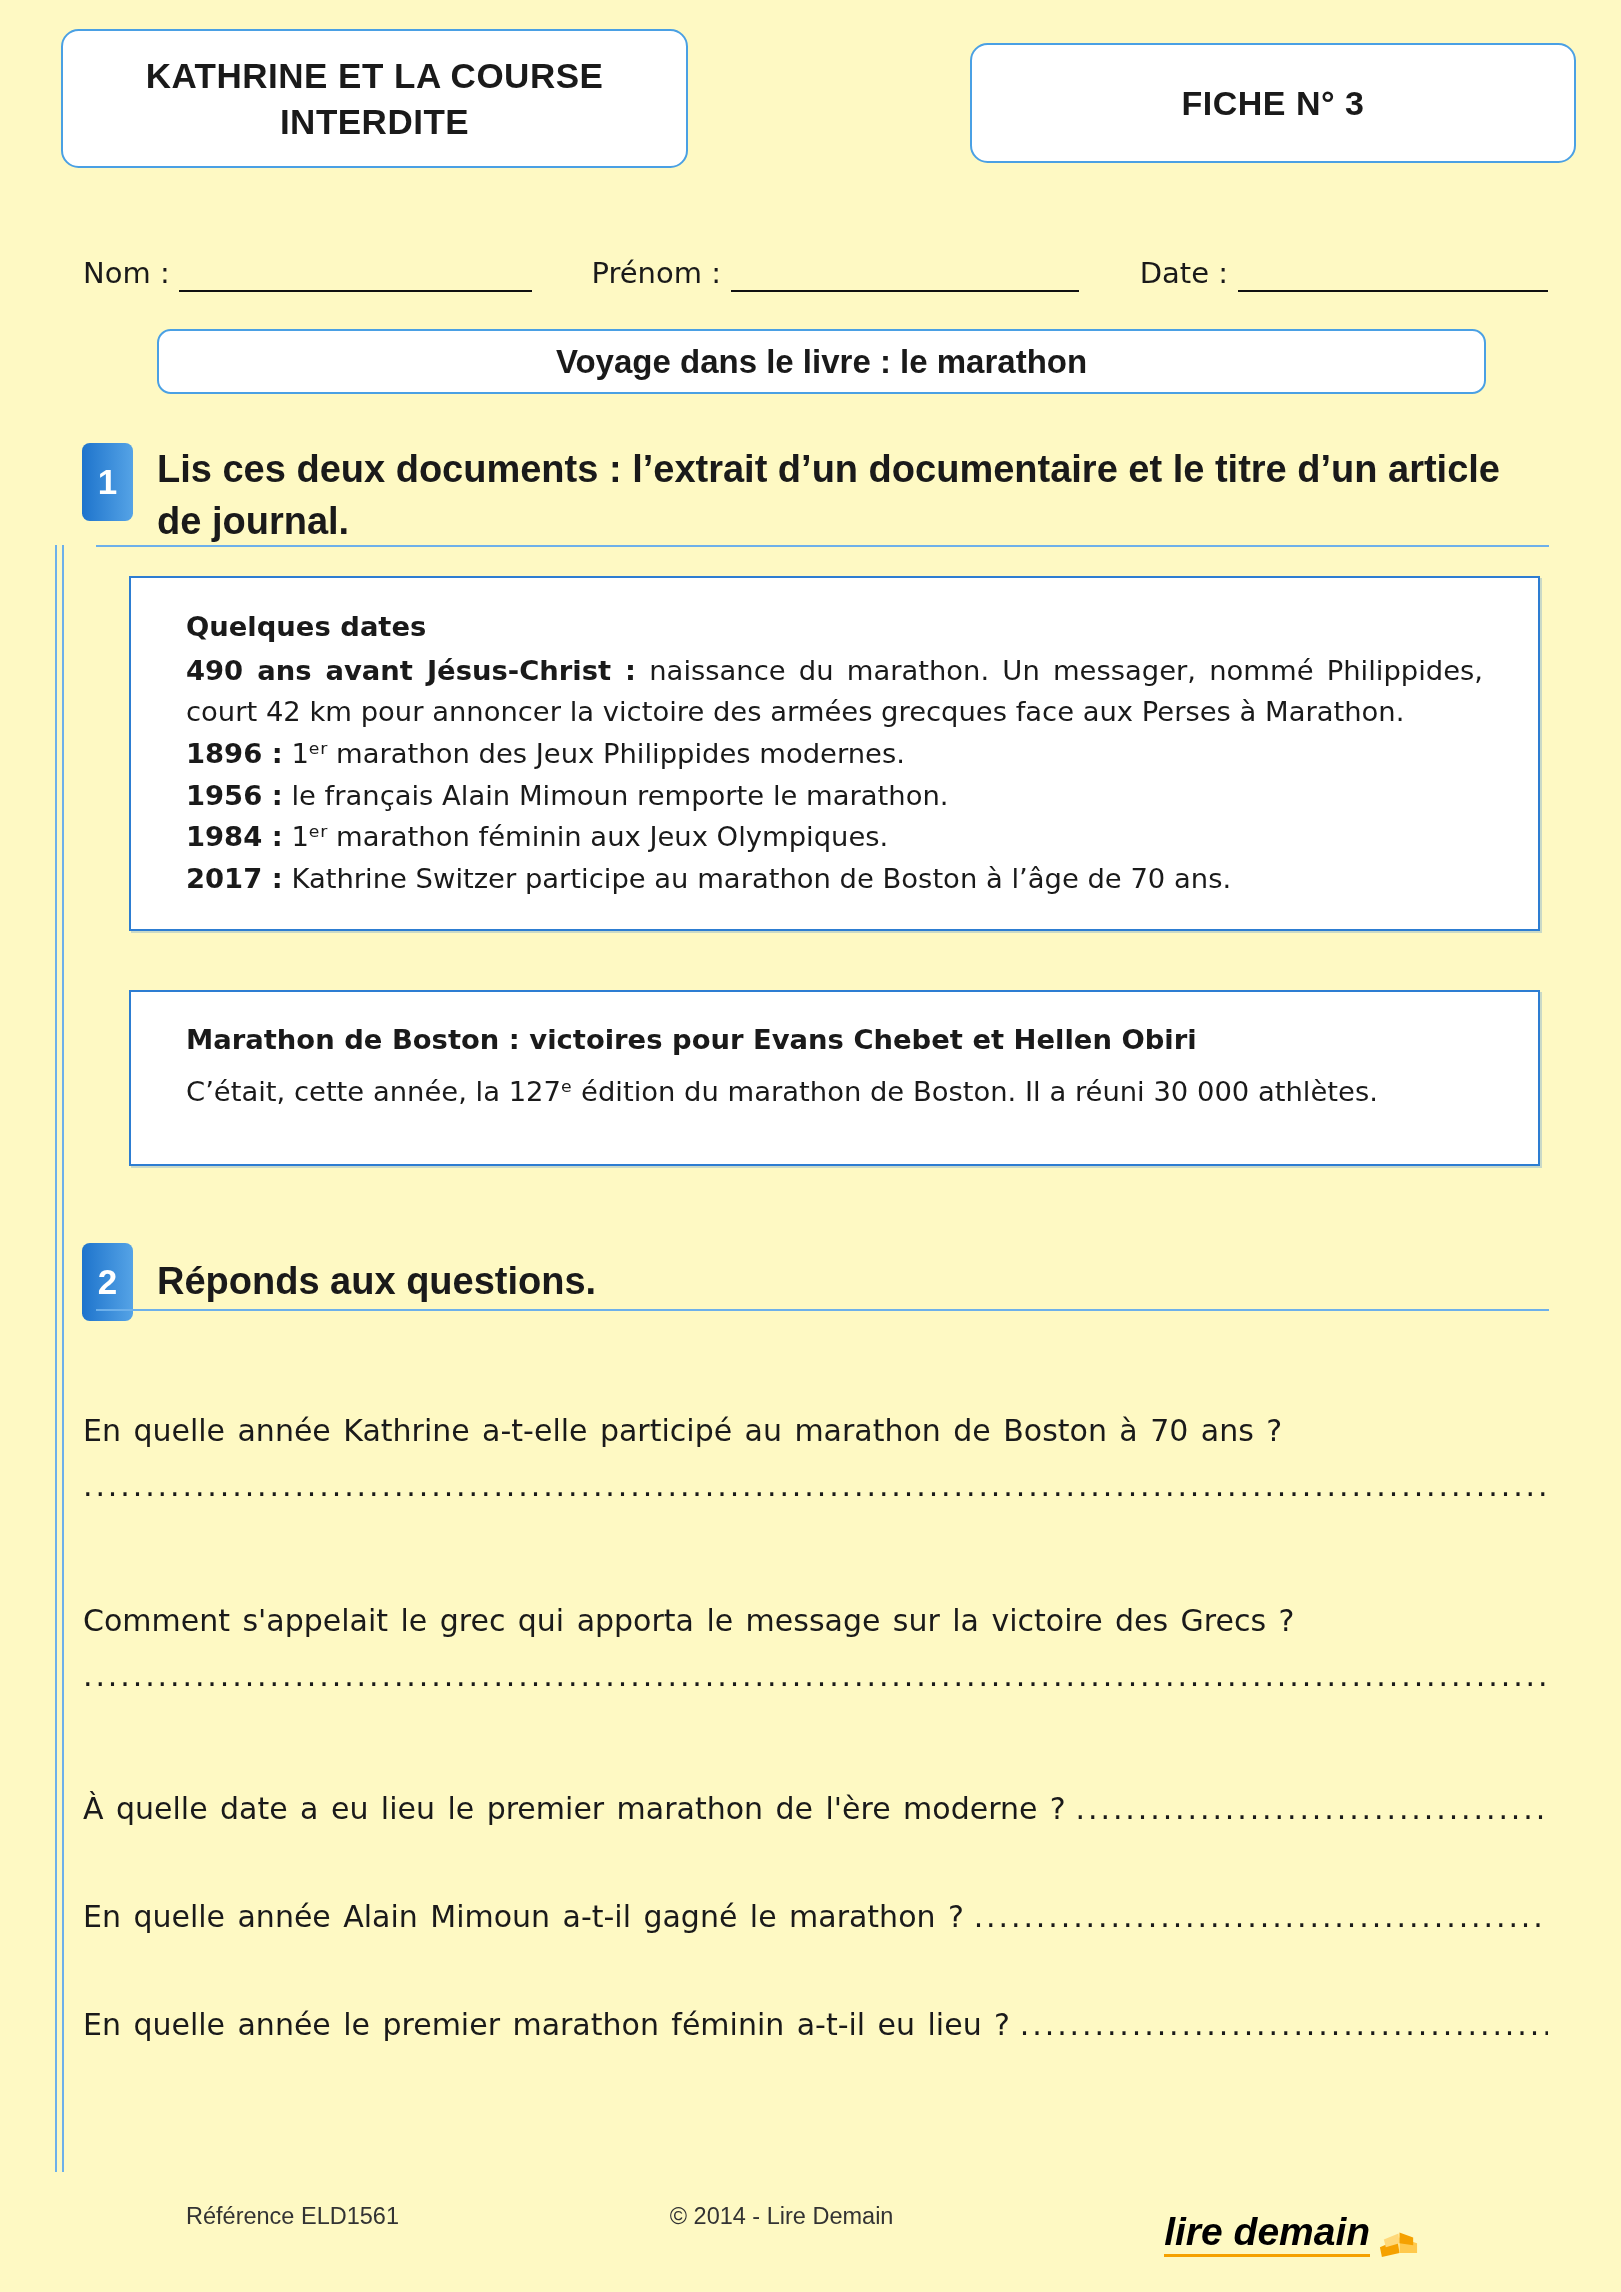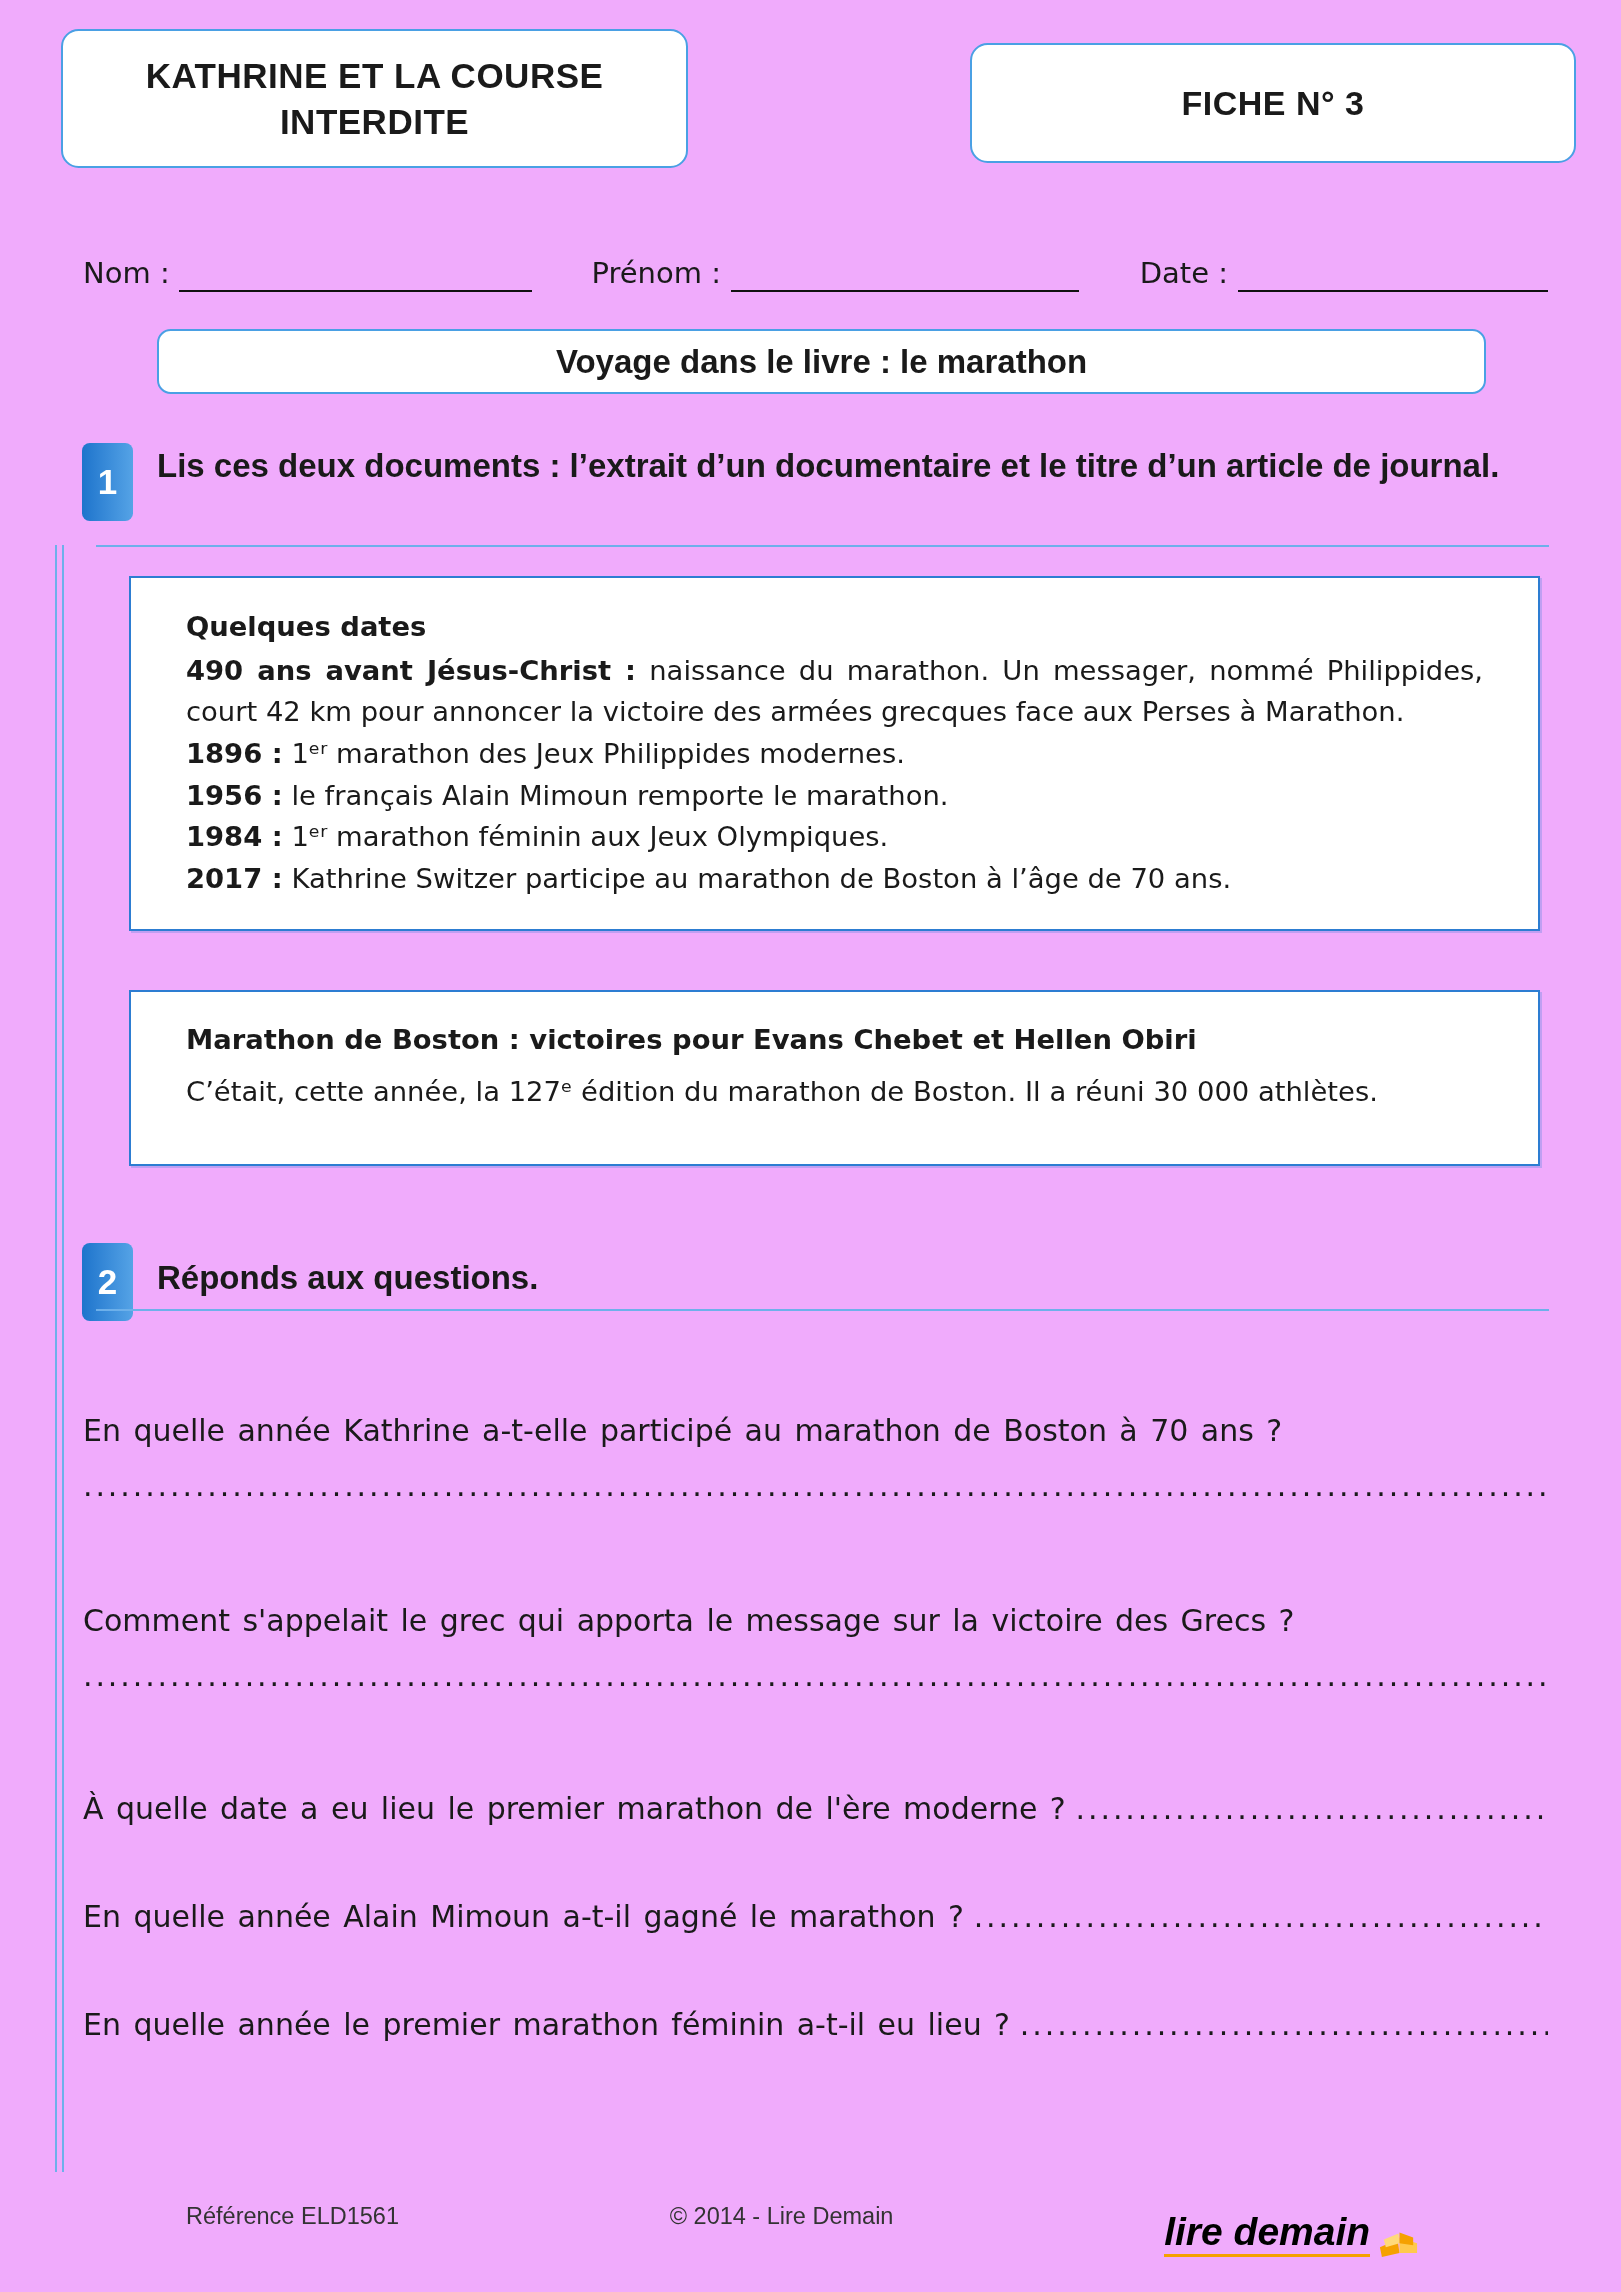--- a/index.html
+++ b/index.html
@@ -1,19 +1,19 @@
 <!DOCTYPE html>
 <html lang="fr"><head>
 <meta charset="utf-8">
 <style>
   html,body{margin:0;padding:0;background:#e8e8e8;}
   .page{
     position:relative;
     width:1621px;height:2293px;
-    background:#f0abfc;
+    background:#fef9c3;
     font-family:"Liberation Sans", sans-serif;
     color:#1a1a1a;
     overflow:hidden;
     margin:0 auto;
   }
   
   .hdr-box{
     position:absolute;
     border:2.9px solid #4aa0e4;
     border-radius:17.6px;
@@ -55,21 +55,21 @@
   .badge{
     position:absolute;width:51px;height:78px;
     background:linear-gradient(90deg,#1e74cc 0%,#55a3e6 100%);
     border-radius:7.8px;
     color:#fff;font-weight:bold;font-size:35px;
     display:flex;align-items:center;justify-content:center;
   }
   .badge-1{left:82px;top:443px;}
   .badge-2{left:82px;top:1243px;}
   .sec-heading{
-    position:absolute;font-weight:bold;font-size:33px;line-height:1.38;
+    position:absolute;font-weight:bold;font-size:38px;line-height:1.38;
   }
   .sec1-heading{left:157px;top:443px;width:1392px;}
   .sec2-heading{left:157px;top:1255px;width:1392px;}
   .hairline{
     position:absolute;height:0;border-top:2px solid #6db0ea;
   }
   .hairline-1{left:96px;top:545px;width:1453px;}
   .hairline-2{left:96px;top:1309px;width:1453px;}
   .left-rule{
     position:absolute;left:55px;top:545px;width:4.9px;height:1627px;

